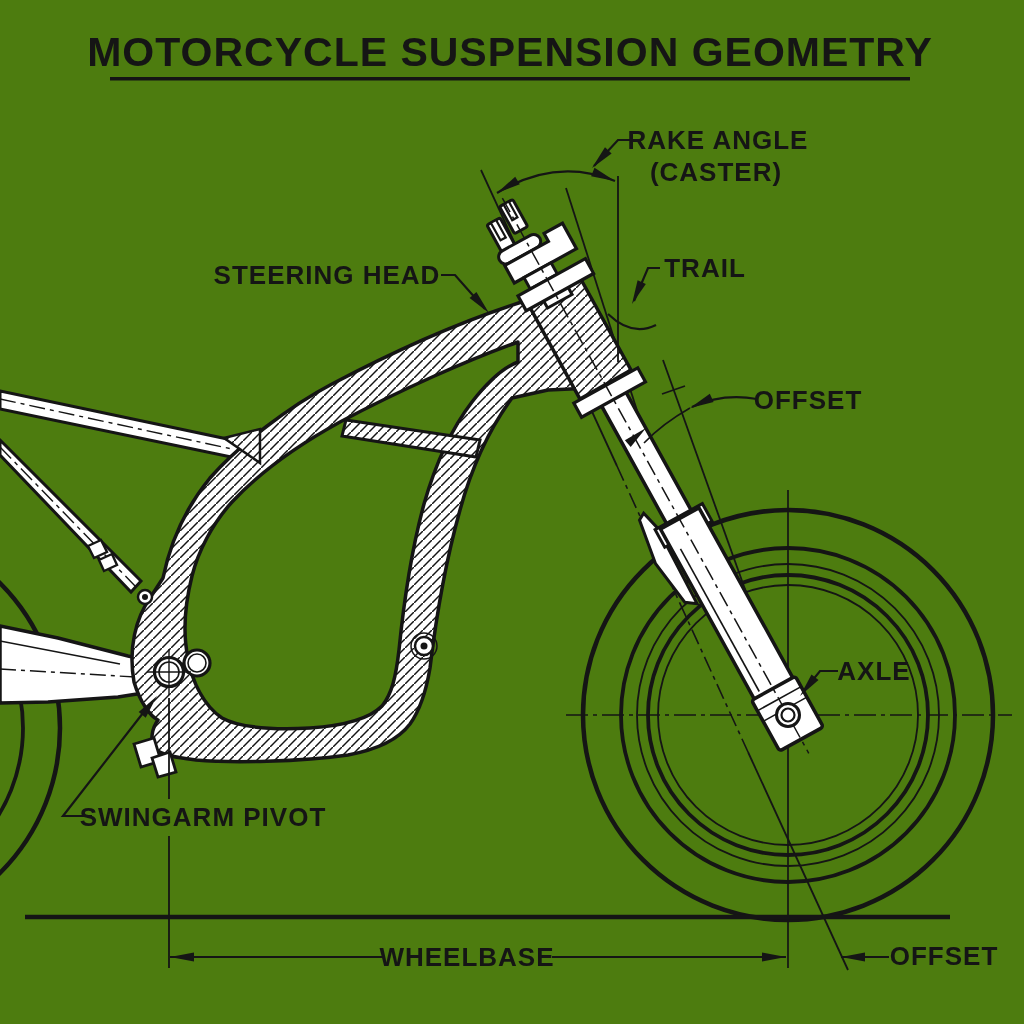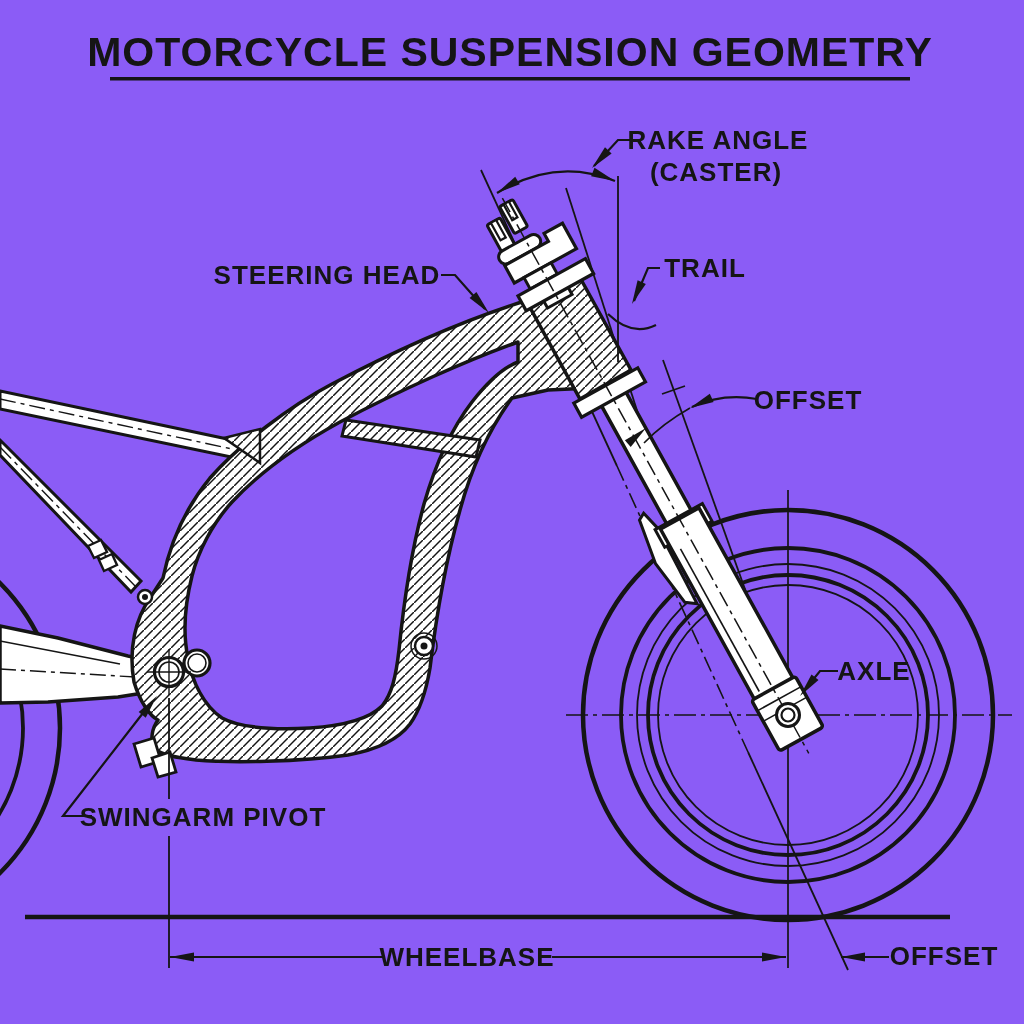--- a/index.html
+++ b/index.html
@@ -1,18 +1,18 @@
 <!DOCTYPE html>
 <html><head>
 <meta charset="utf-8">
 <style>
   html,body{margin:0;padding:0;background:#888;}
   .page{
     width:1024px;height:1024px;
-    background:#8b5cf6;
+    background:#4d7c0f;
     position:relative;
     font-family:"Liberation Sans", sans-serif;
     overflow:hidden;
   }
   svg{display:block;}
   text{
     font-family:"Liberation Sans", sans-serif;
     font-weight:bold;
     fill:#151515;
   }

